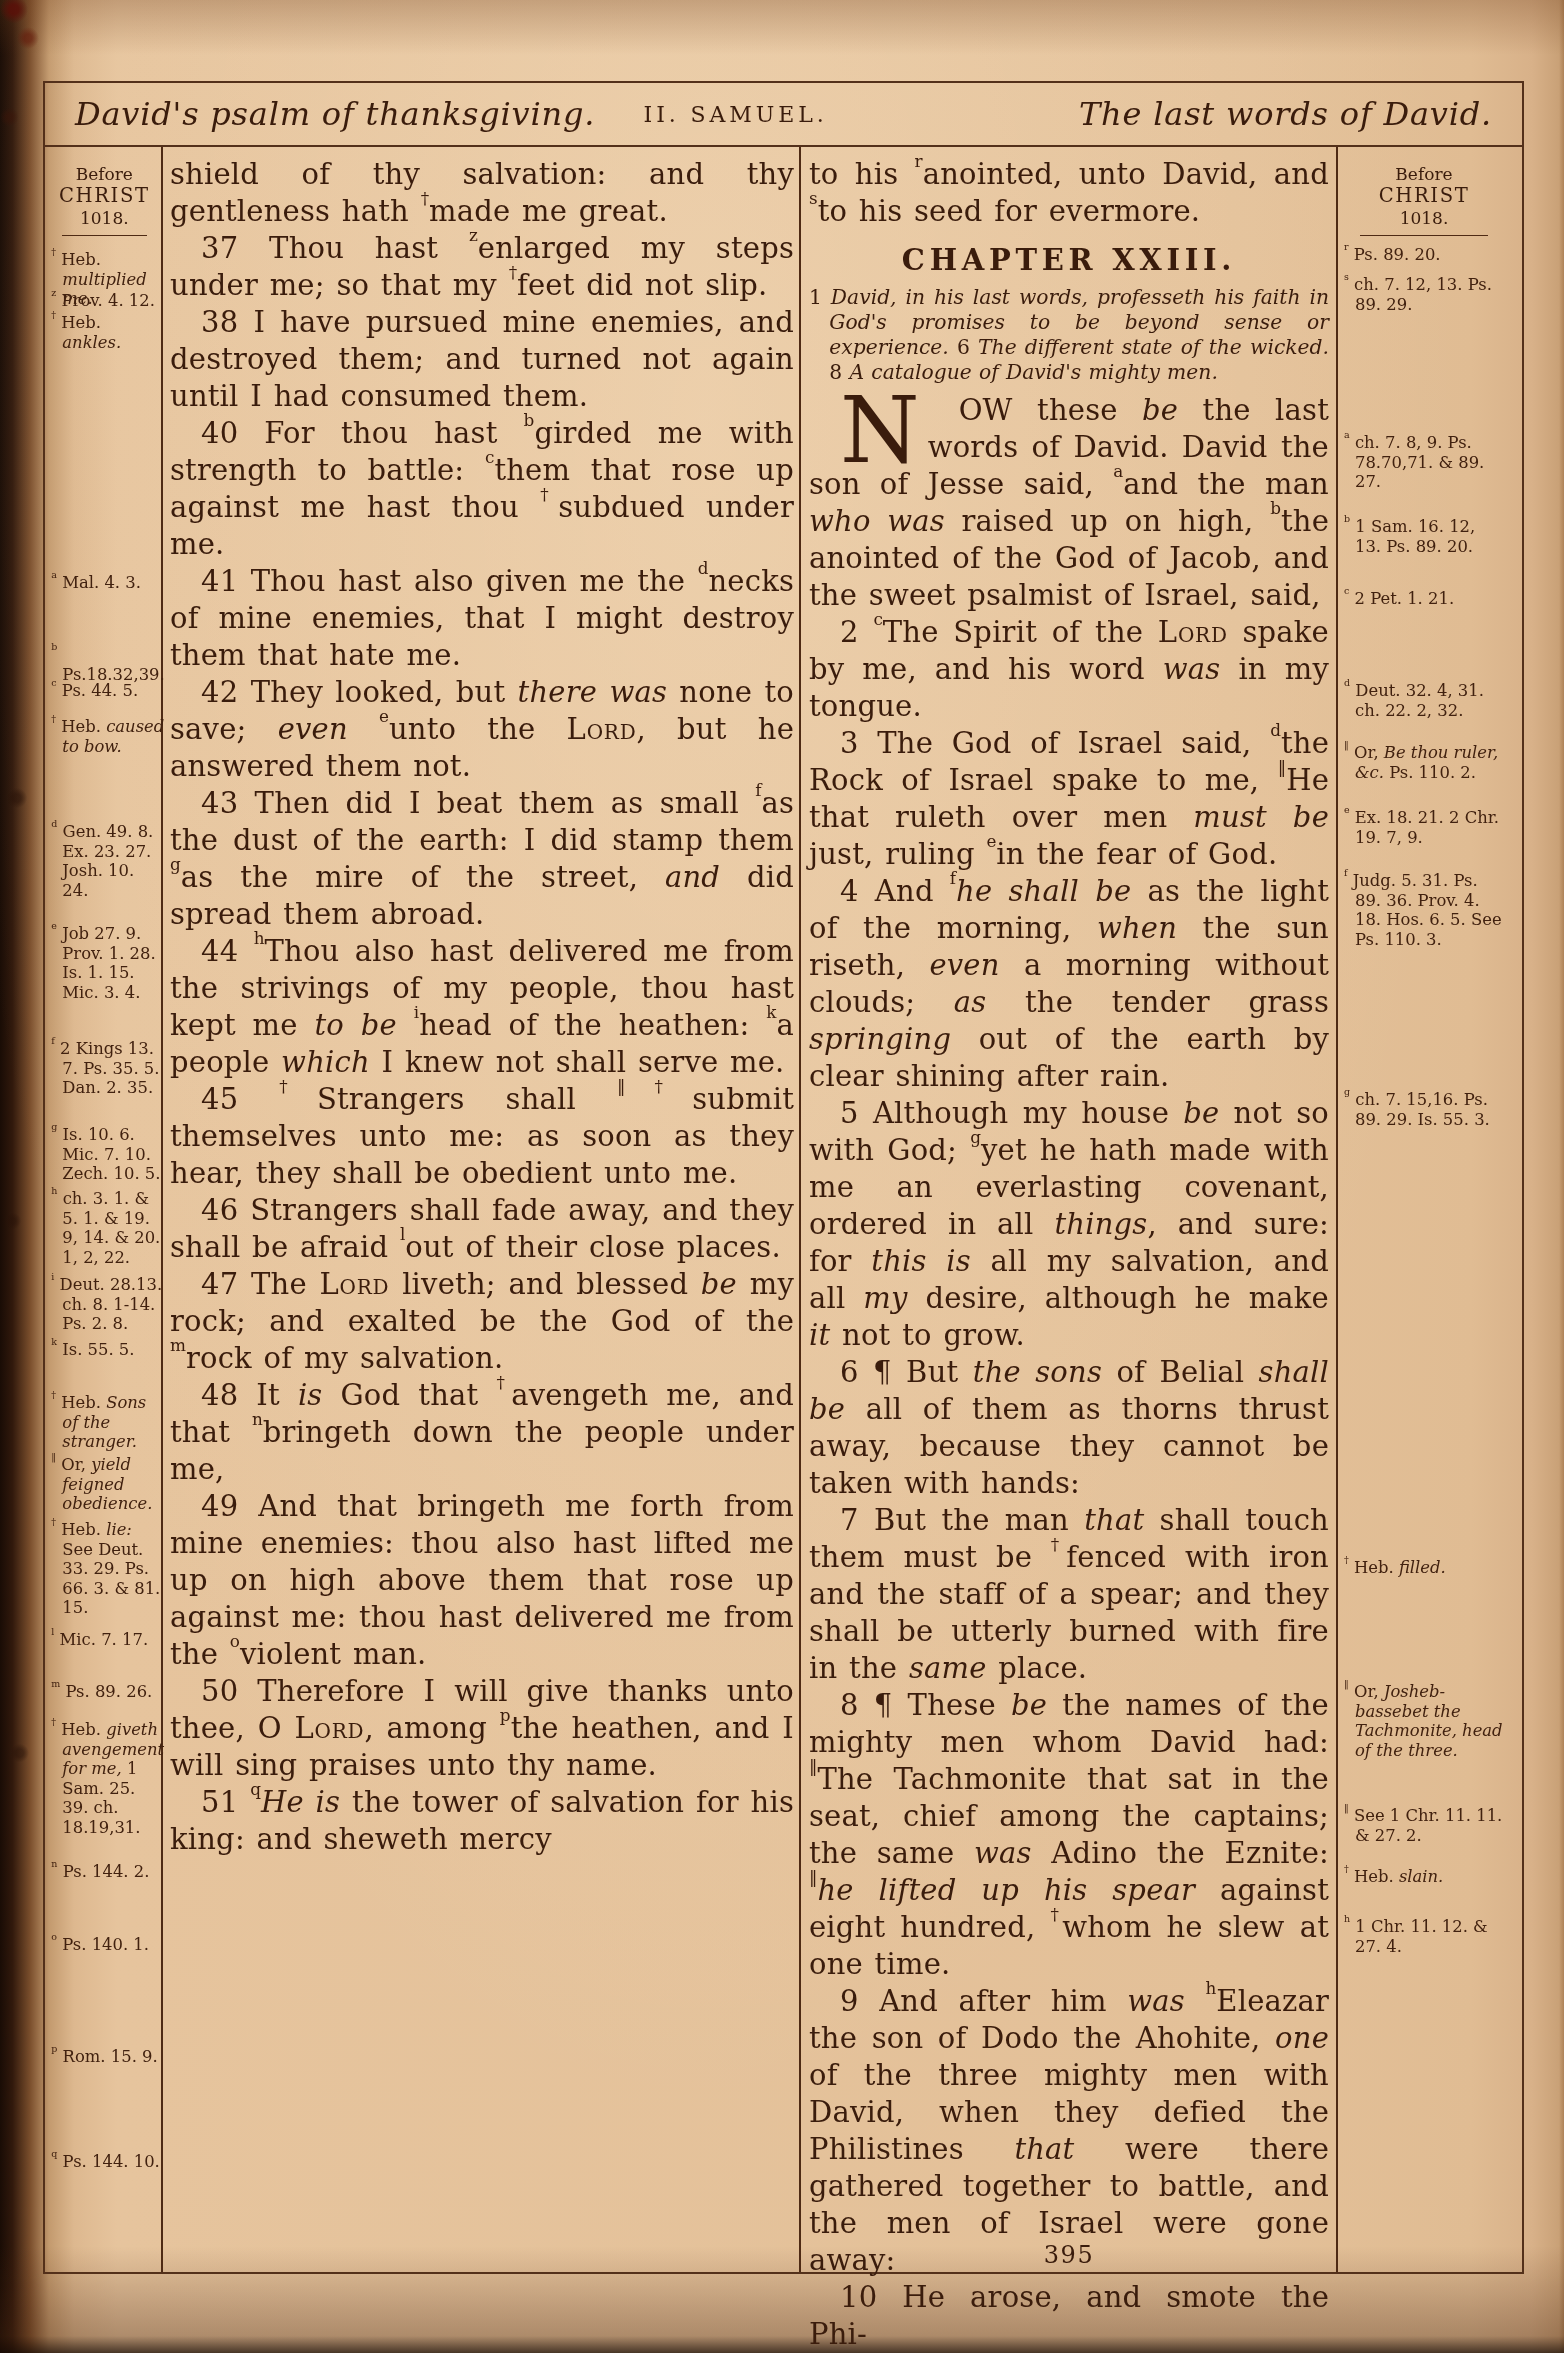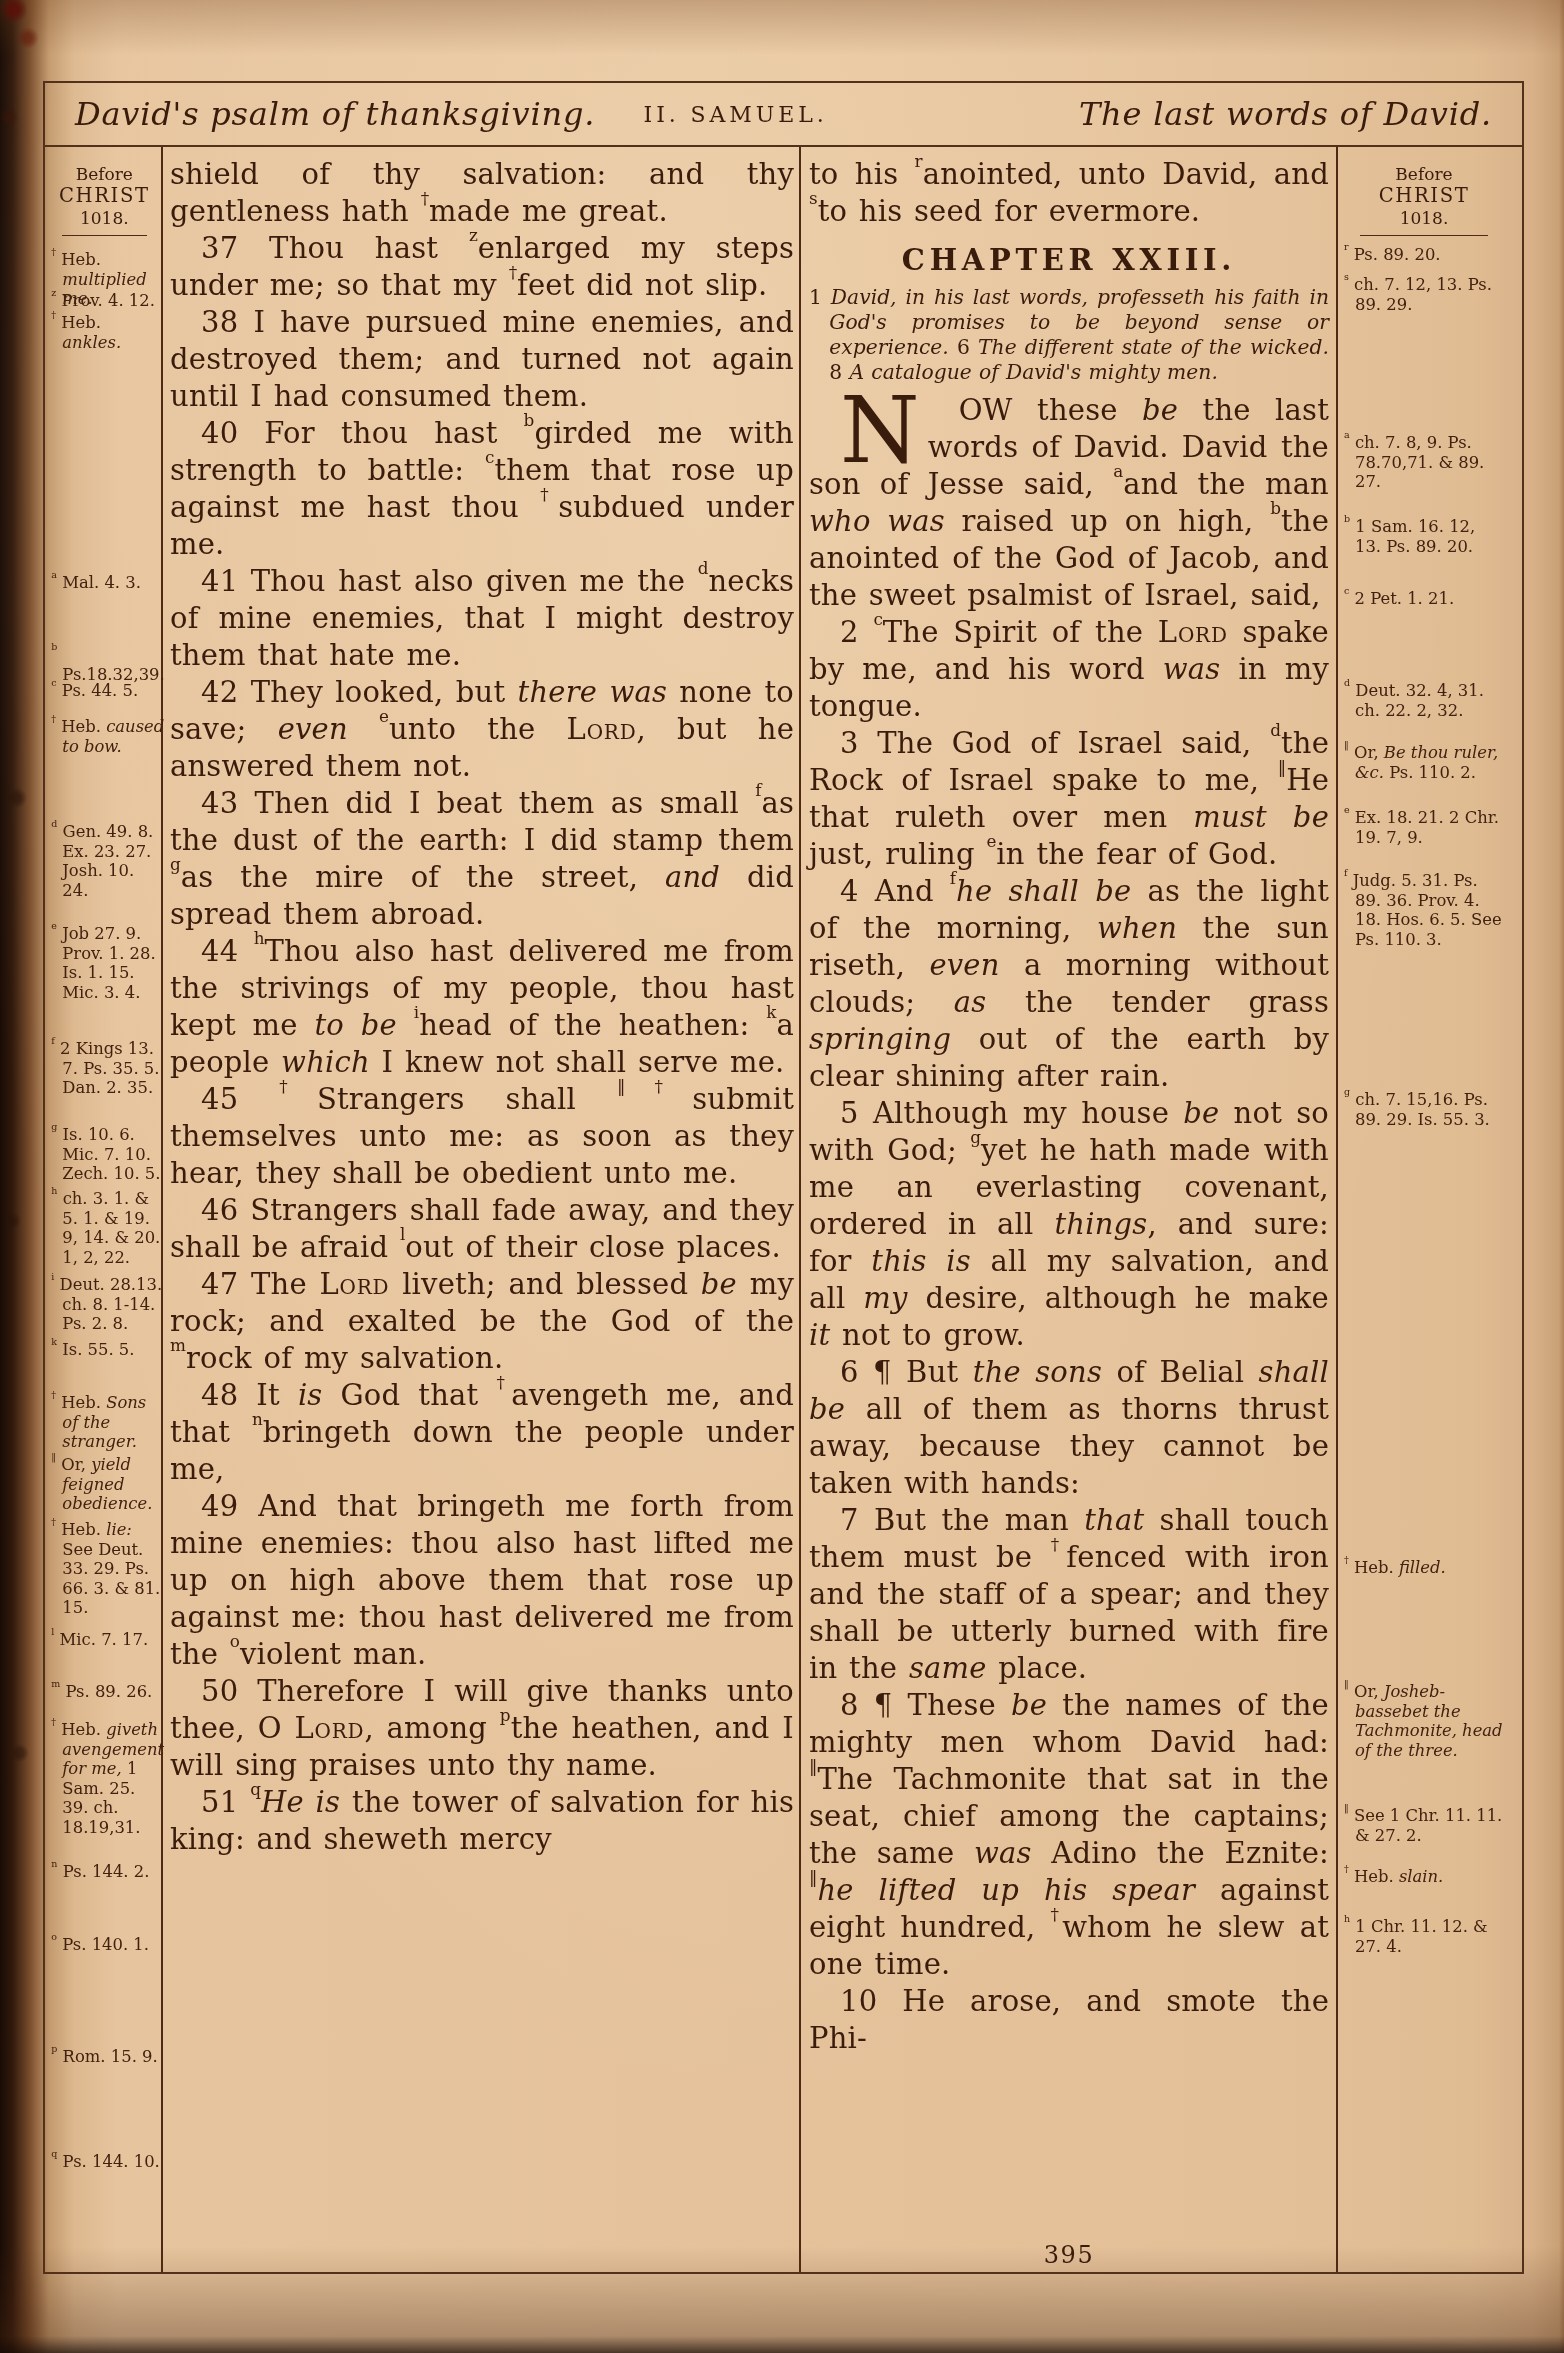--- a/index.html
+++ b/index.html
@@ -160,20 +160,21 @@
           <h3 class="chapter-heading">CHAPTER XXIII.</h3>
           <p class="summary">1 <em>David, in his last words, professeth his faith in God's promises to be beyond sense or experience.</em> 6 <em>The different state of the wicked.</em> 8 <em>A catalogue of David's mighty men.</em></p>
           <p class="verse"><span class="dropcap">N</span>OW these <em>be</em> the last words of David.  David the son of Jesse said, <sup class="ref">a</sup>and the man <em>who was</em> raised up on high, <sup class="ref">b</sup>the anointed of the God of Jacob, and the sweet psalmist of Israel, said,</p>
           <p class="verse">2 <sup class="ref">c</sup>The Spirit of the <span class="sc">Lord</span> spake by me, and his word <em>was</em> in my tongue.</p>
           <p class="verse">3 The God of Israel said, <sup class="ref">d</sup>the Rock of Israel spake to me, <sup class="ref">‖</sup>He that ruleth over men <em>must be</em> just, ruling <sup class="ref">e</sup>in the fear of God.</p>
           <p class="verse">4 And <sup class="ref">f</sup><em>he shall be</em> as the light of the morning, <em>when</em> the sun riseth, <em>even</em> a morning without clouds; <em>as</em> the tender grass <em>springing</em> out of the earth by clear shining after rain.</p>
           <p class="verse">5 Although my house <em>be</em> not so with God; <sup class="ref">g</sup>yet he hath made with me an everlasting covenant, ordered in all <em>things</em>, and sure: for <em>this is</em> all my salvation, and all <em>my</em> desire, although he make <em>it</em> not to grow.</p>
           <p class="verse">6 ¶ But <em>the sons</em> of Belial <em>shall be</em> all of them as thorns thrust away, because they cannot be taken with hands:</p>
           <p class="verse">7 But the man <em>that</em> shall touch them must be <sup class="ref">†</sup>fenced with iron and the staff of a spear; and they shall be utterly burned with fire in the <em>same</em> place.</p>
           <p class="verse">8 ¶ These <em>be</em> the names of the mighty men whom David had: <sup class="ref">‖</sup>The Tachmonite that sat in the seat, chief among the captains; the same <em>was</em> Adino the Eznite: <sup class="ref">‖</sup><em>he lifted up his spear</em> against eight hundred, <sup class="ref">†</sup>whom he slew at one time.</p>
+          <p class="verse">9 And after him <em>was</em> <sup class="ref">h</sup>Eleazar the son of Dodo the Ahohite, <em>one</em> of the three mighty men with David, when they defied the Philistines <em>that</em> were there gathered together to battle, and the men of Israel were gone away:</p>
           <p class="verse">10 He arose, and smote the Phi-</p>
         </section>
 
       <aside class="notes right" id="right-notes">
         <div class="bc" id="right-bc">
             <div>Before</div>
             <div class="l2">CHRIST</div>
             <div>1018.</div>
             <div class="bc-rule"></div>
           </div>

